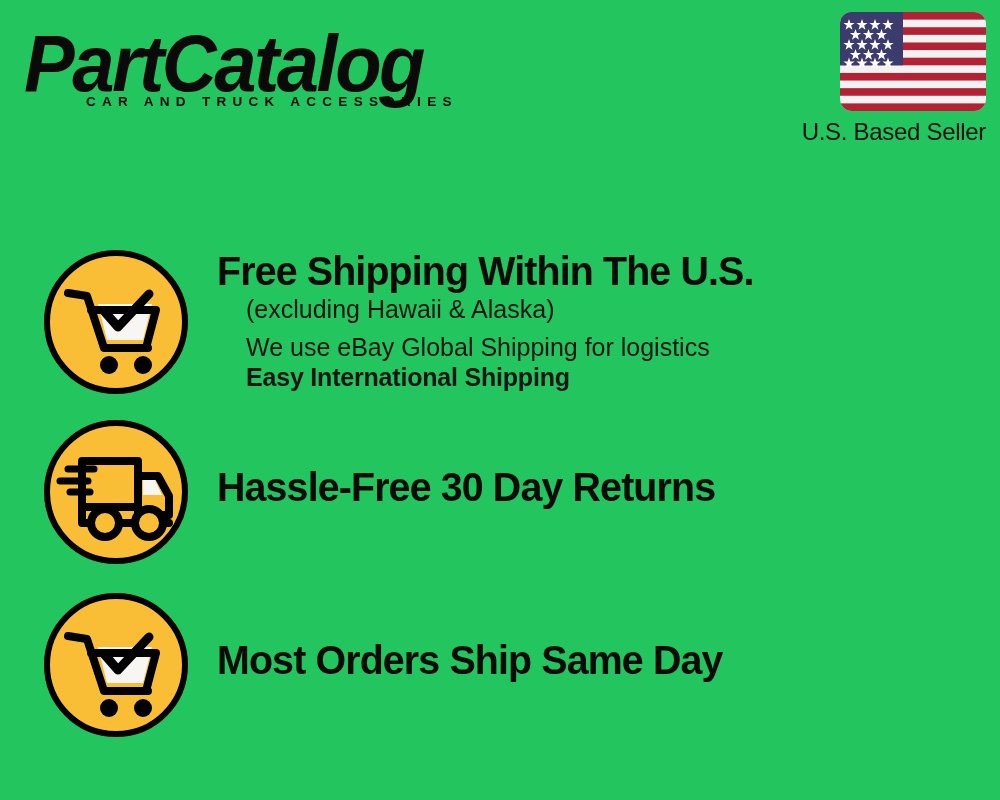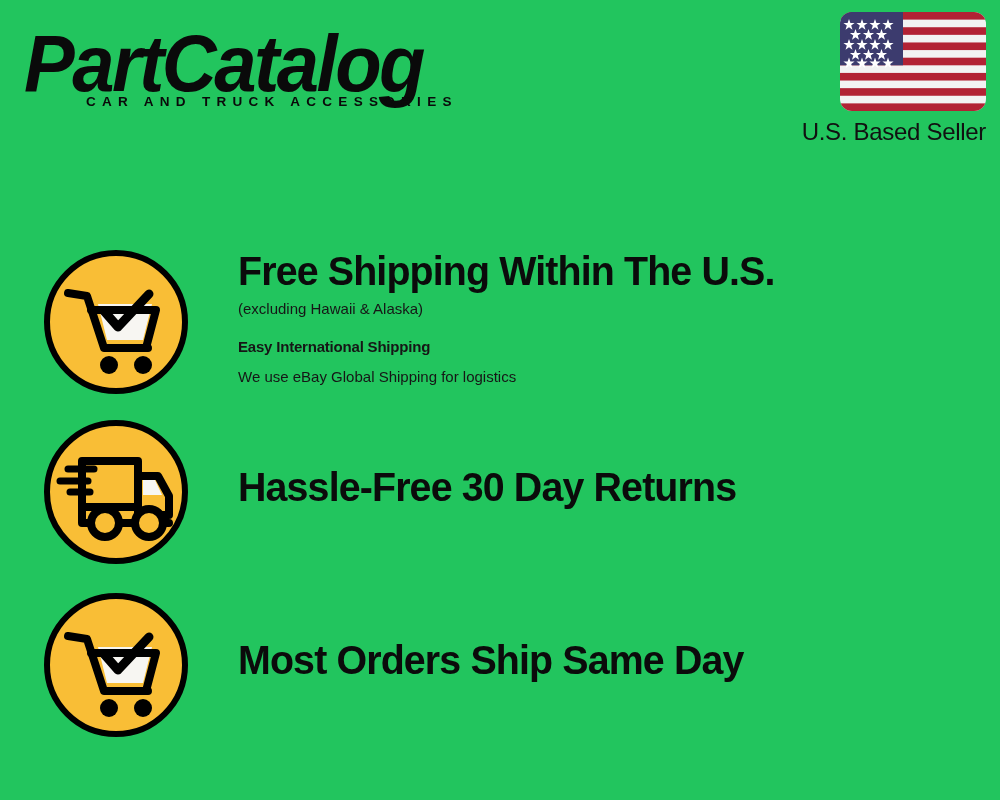--- a/index.html
+++ b/index.html
@@ -83,40 +83,41 @@
     position: absolute;
     width: 148px;
     height: 148px;
     left: 42px;
     top: 0;
   }
   .badge svg { display: block; width: 148px; height: 148px; }
 
   .feature-text {
     position: absolute;
-    left: 238px;
+    left: 217px;
     top: 0;
     width: 760px;
   }
   .headline {
     font-size: 41px;
     font-weight: 700;
     letter-spacing: -0.9px;
     line-height: 46px;
     color: #0b0b0b;
     white-space: nowrap;
     transform: scaleX(0.96);
     transform-origin: left center;
   }
   .subline {
-    font-size: 15px;
+    font-size: 25px;
     font-weight: 400;
     line-height: 30px;
     color: #161616;
     white-space: nowrap;
+    margin-left: 29px;
   }
   .subline.bold {
     font-weight: 700;
     letter-spacing: -0.2px;
   }
 
   
   #row-shipping  { top: 248px; }
   #row-returns   { top: 418px; }
   #row-sameday   { top: 591px; }
@@ -202,22 +203,22 @@
 
         <circle cx="67" cy="117" r="9" fill="#000000"></circle>
         <circle cx="101" cy="117" r="9" fill="#000000"></circle>
       </svg>
     </div>
 
     <div class="feature-text">
       <div class="headline">Free Shipping Within The U.S.</div>
       <div class="subline">(excluding Hawaii &amp; Alaska)</div>
       <div class="gap-sm"></div>
+      <div class="subline">We use eBay Global Shipping for logistics</div>
       <div class="subline bold">Easy International Shipping</div>
-      <div class="subline">We use eBay Global Shipping for logistics</div>
     </div>
   </div>
 
   <div class="feature" id="row-returns">
 
     <div class="badge">
       <svg viewBox="0 0 148 148" xmlns="http://www.w3.org/2000/svg" aria-hidden="true">
         <circle cx="74" cy="74" r="69" fill="#F9BE36" stroke="#000000" stroke-width="6"></circle>
 
         <g stroke="#000000" stroke-width="7" stroke-linecap="round">

